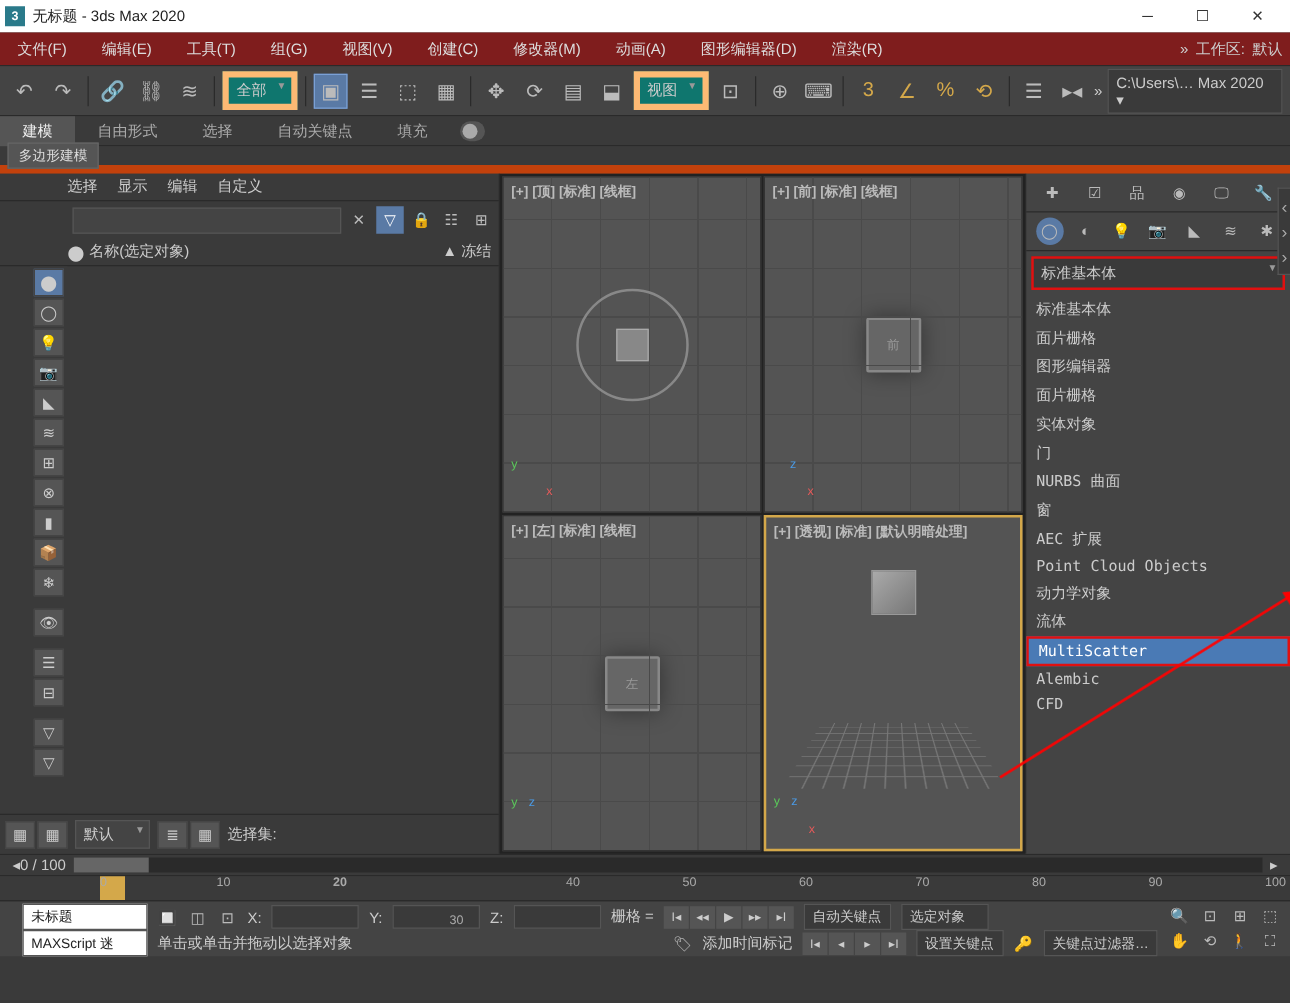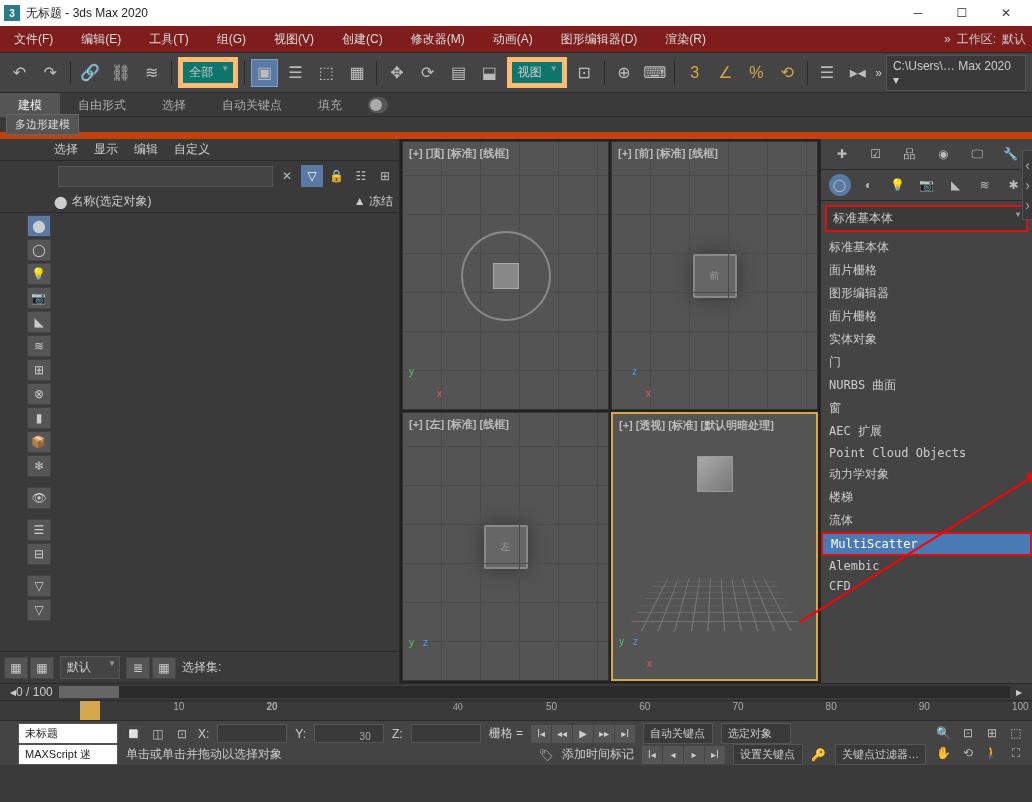--- a/index.html
+++ b/index.html
@@ -320,21 +320,20 @@
         <div class="cmd-list-item">面片栅格</div>
         <div class="cmd-list-item">图形编辑器</div>
         <div class="cmd-list-item">面片栅格</div>
         <div class="cmd-list-item">实体对象</div>
         <div class="cmd-list-item">门</div>
         <div class="cmd-list-item">NURBS 曲面</div>
         <div class="cmd-list-item">窗</div>
         <div class="cmd-list-item">AEC 扩展</div>
         <div class="cmd-list-item">Point Cloud Objects</div>
         <div class="cmd-list-item">动力学对象</div>
-        <div class="cmd-list-item">楼梯</div>
         <div class="cmd-list-item">流体</div>
         <div class="cmd-list-item highlighted">MultiScatter</div>
         <div class="cmd-list-item">Alembic</div>
         <div class="cmd-list-item">CFD</div>
       </div>
   </div>
 </div>
 
 <div class="timeline">
   <span>◂</span>
@@ -345,21 +344,21 @@
   <span>▸</span>
 </div>
 
 <div class="ruler">
   <div class="ruler-head"></div>
   <div class="ruler-marks" id="ruler-marks">
       <span class="ruler-mark" style="left: 0%;">0</span>
       <span class="ruler-mark" style="left: 10%;">10</span>
       <span class="ruler-mark" style="left: 20%; font-weight: bold;">20</span>
       <span class="ruler-mark" style="left: 30%; margin-top: 30px;">30</span>
-      <span class="ruler-mark" style="left: 40%; font-family: Liberation Serif, serif;">40</span>
+      <span class="ruler-mark" style="left: 40%;">40</span>
       <span class="ruler-mark" style="left: 50%;">50</span>
       <span class="ruler-mark" style="left: 60%;">60</span>
       <span class="ruler-mark" style="left: 70%;">70</span>
       <span class="ruler-mark" style="left: 80%;">80</span>
       <span class="ruler-mark" style="left: 90%;">90</span>
       <span class="ruler-mark" style="left: 100%;">100</span>
     </div>
 </div>
 
 <div class="status-area">

